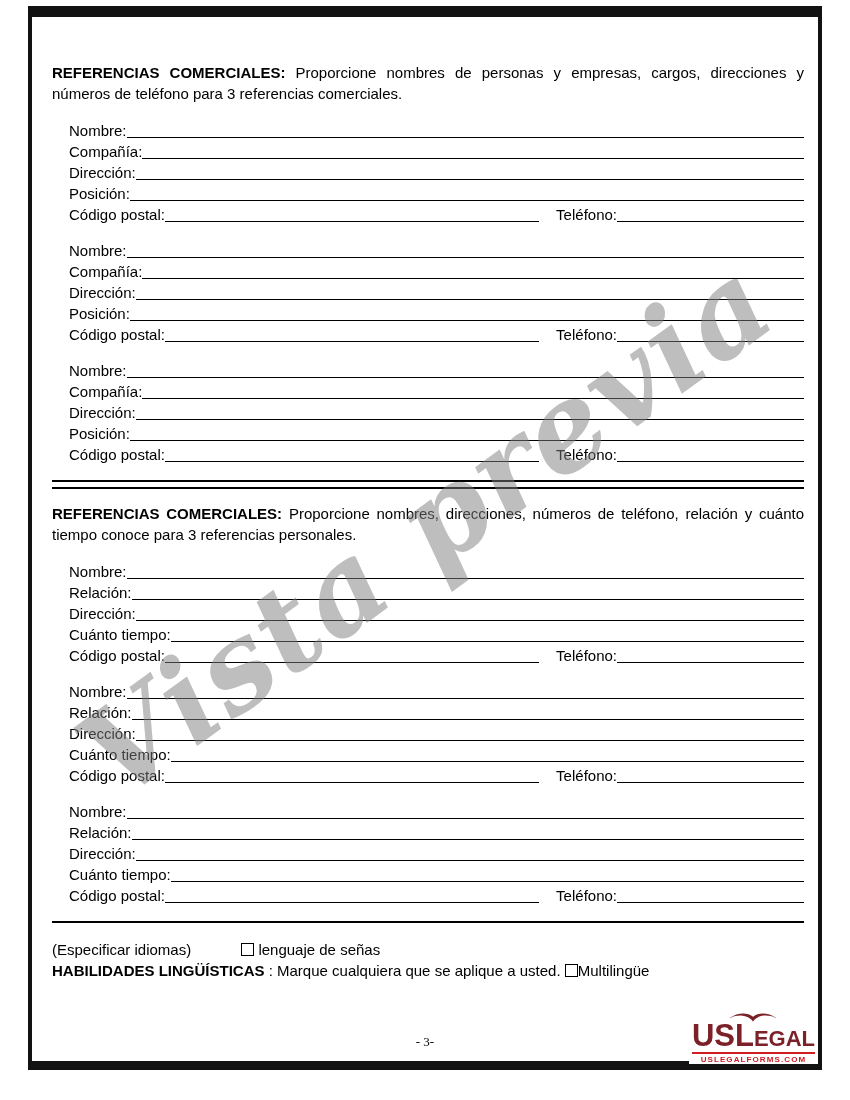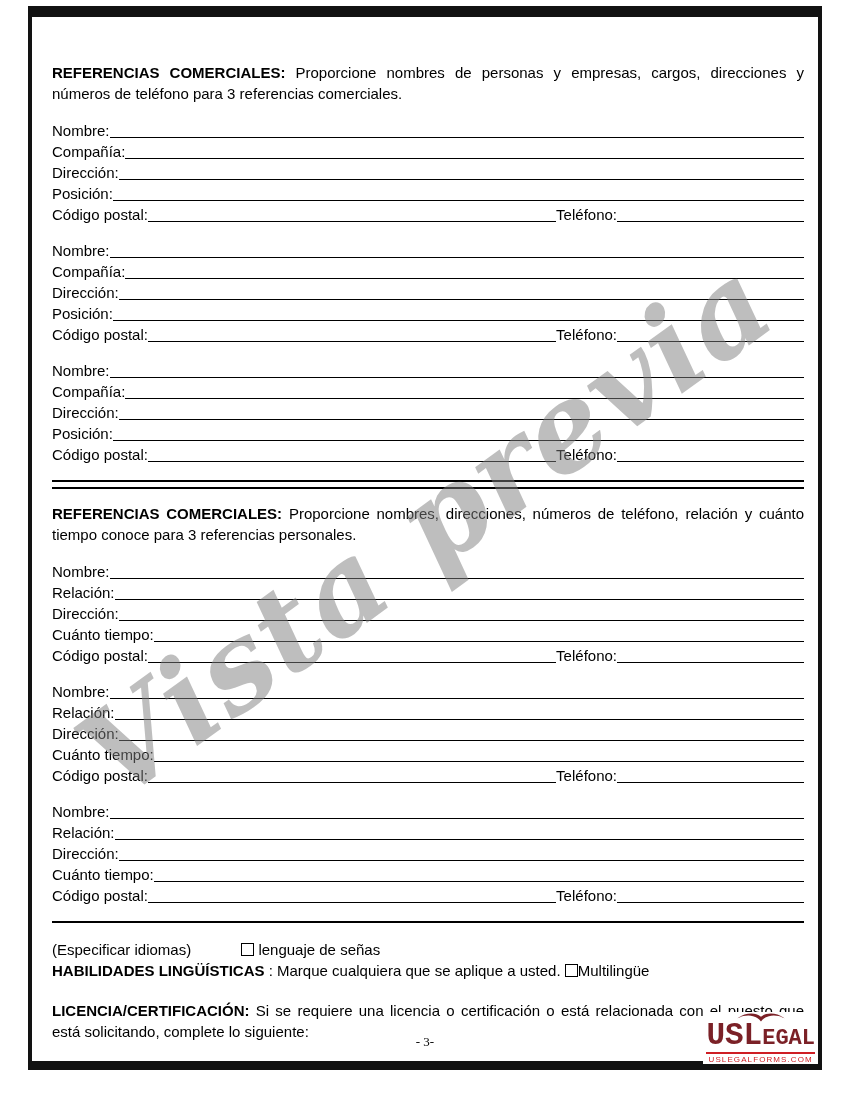--- a/index.html
+++ b/index.html
@@ -23,21 +23,21 @@
   .content {
     position: absolute;
     left: 52px; right: 46px; top: 62px;
     font-size: 15px; line-height: 21px;
   }
   p { margin: 0; }
   .sec-head { text-align: justify; margin-bottom: 16px; }
   b { font-weight: 700; }
   .ref-block { margin-bottom: 15px; }
   .row { display: flex; align-items: flex-end; height: 21px; }
-  .lbl { flex: 0 0 auto; white-space: pre; }
+  .lbl { flex: 0 0 auto; white-space: pre; margin-left: 17px; }
   .fill {
     flex: 1 1 auto;
     border-bottom: 1px solid #000;
     height: 1px;
     align-self: flex-end;
     margin-bottom: 3px;
   }
   .fill-tel { flex: 0 0 187px; }
   .rule-double {
     border-top: 2px solid #000;
@@ -83,34 +83,34 @@
   .logo {
     position: absolute;
     right: 32px; bottom: 36px;
     text-align: center;
     z-index: 6;
     background: #fff;
     padding: 0 3px;
   }
   .eagle { display: block; margin: 0 auto -3px auto; }
   .logo-text {
-    font-family: Liberation Mono, monospace;
+    font-family: Liberation Sans, sans-serif;
     font-variant: small-caps;
     font-weight: 700;
     font-size: 31px;
     line-height: 31px;
     color: #7b2127;
   }
   .logo-sub {
     border-top: 2px solid #cf1e24;
     margin-top: 1px;
     padding-top: 1px;
     color: #cf1e24;
     font-size: 8px;
-    font-weight: 400;
+    font-weight: 700;
     letter-spacing: 1.1px;
     font-family: "Liberation Sans", sans-serif;
   }
 </style>
 </head>
 <body>
 
 <div class="frame"></div>
 
 <div class="watermark">Vista previa</div>
@@ -273,21 +273,20 @@
     </div>
   </div>
 
   <div class="rule-single"></div>
 
   <div>
     <p><span>(Especificar idiomas)</span><span class="hab-gap"></span><span class="checkbox"></span> <span>lenguaje de señas</span></p>
     <p><b>HABILIDADES LINGÜÍSTICAS</b> <span>: Marque cualquiera que se aplique a usted.</span> <span class="checkbox"></span><span>Multilingüe</span></p>
   </div>
 
-  <p class="license"><b>LICENCIA/CERTIFICACIÓN:</b> <span>Si se requiere una licencia o certificación o está relacionada con el puesto que está solicitando, complete lo siguiente:</span></p>
 
 </div>
 
 <div class="page-num">- 3-</div>
 
 <div class="logo">
   <svg class="eagle" viewBox="0 0 64 14" width="52" height="11" aria-hidden="true">
     <path d="M32 12 C26 4 14 2 2 8 C12 1 24 0 32 6 C40 0 52 1 62 8 C50 2 38 4 32 12 Z" fill="#7b2127"></path>
   </svg>
   <div class="logo-text">USLegal</div>

